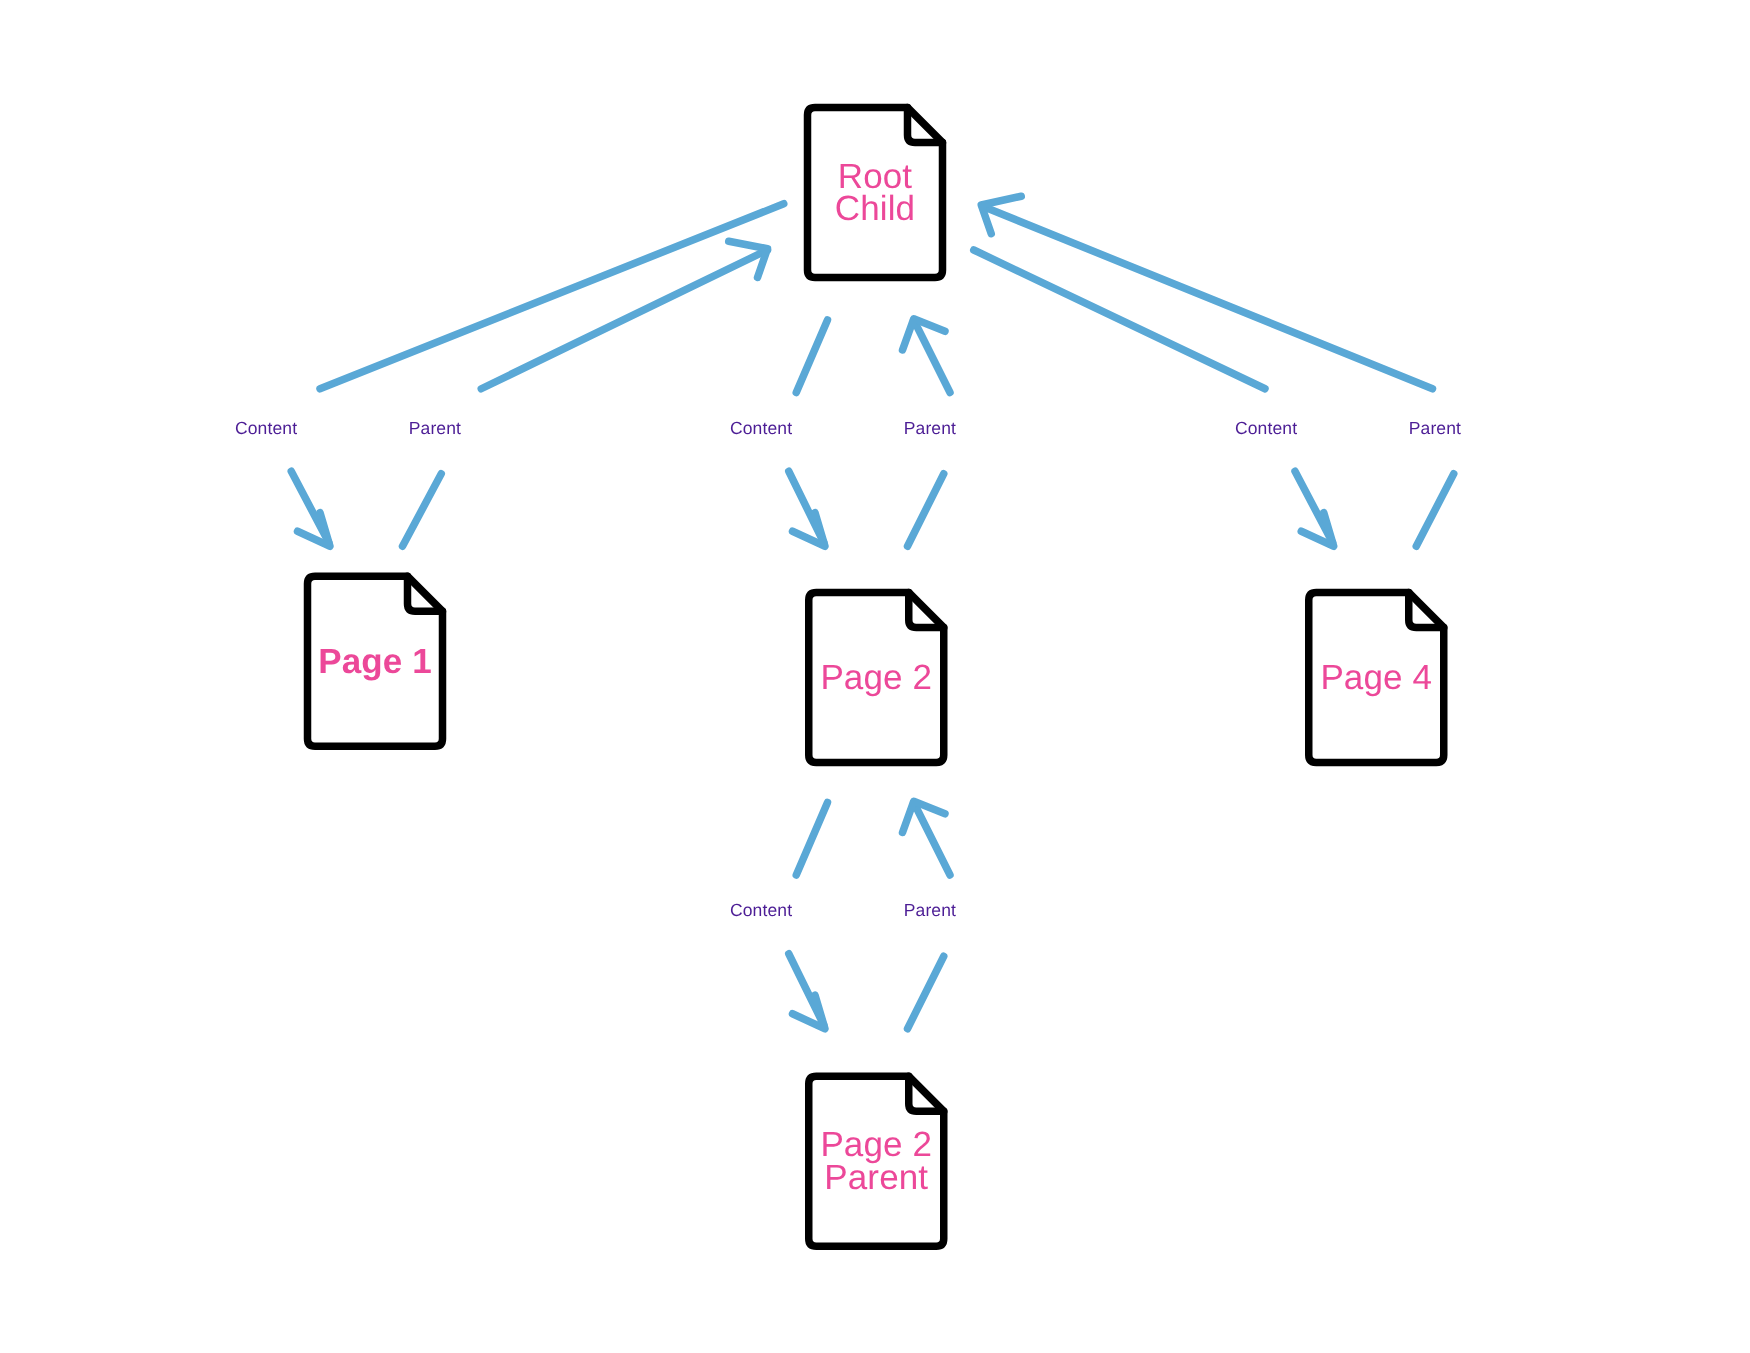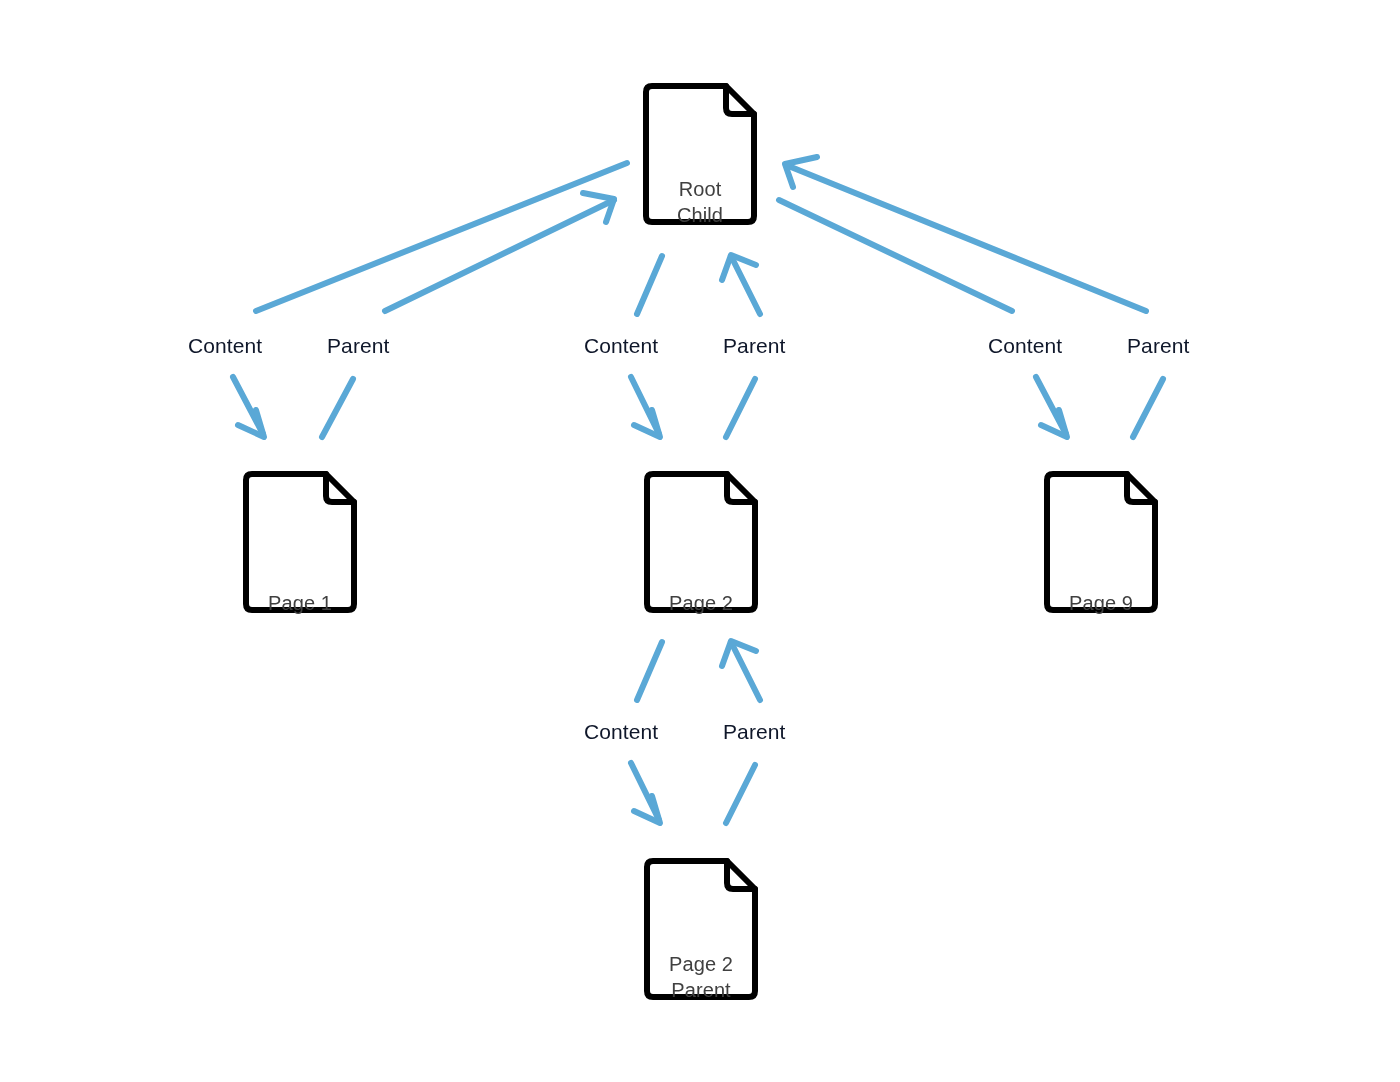--- a/index.html
+++ b/index.html
@@ -37,32 +37,32 @@
   }
   .node-label {
     position: absolute;
     left: 0;
     top: 0;
     width: 120px;
     height: 148px;
     display: flex;
     flex-direction: column;
     align-items: center;
-    justify-content: flex-end;
-    font-size: 20px;
+    justify-content: center;
+    font-size: 28px;
     line-height: 26px;
-    color: #404040;
+    color: #ec4899;
     text-align: center;
     letter-spacing: 0.1px;
     pointer-events: none;
   }
   .edge-label {
     position: absolute;
-    font-size: 21px;
-    color: #0f172a;
+    font-size: 14px;
+    color: #4c1d95;
     white-space: nowrap;
     letter-spacing: 0.1px;
   }
 </style>
 </head>
 <body>
 
 <div id="canvas">
 
   <svg id="edge-layer" viewBox="0 0 1400 1082" xmlns="http://www.w3.org/2000/svg">
@@ -147,21 +147,21 @@
     <svg width="120" height="148" viewBox="0 0 120 148" xmlns="http://www.w3.org/2000/svg">
       <path d="M 6 12 Q 6 6 12 6 L 86 6 L 114 34 L 114 136 Q 114 142 108 142 L 12 142 Q 6 142 6 136 Z" fill="#ffffff" stroke="#000000" stroke-width="6" stroke-linejoin="round"></path>
       <path d="M 86 6 L 86 28 Q 86 34 92 34 L 114 34" fill="none" stroke="#000000" stroke-width="6" stroke-linejoin="round" stroke-linecap="round"></path>
     </svg>
     <div class="node-label">
       <span>Root</span>
       <span>Child</span>
     </div>
   </div>
 
-  <div class="node" style="left:240px; top:468px;">
+  <div class="node" style="left:240px; top:455px;font-weight:bold;">
     <svg width="120" height="148" viewBox="0 0 120 148" xmlns="http://www.w3.org/2000/svg">
       <path d="M 6 12 Q 6 6 12 6 L 86 6 L 114 34 L 114 136 Q 114 142 108 142 L 12 142 Q 6 142 6 136 Z" fill="#ffffff" stroke="#000000" stroke-width="6" stroke-linejoin="round"></path>
       <path d="M 86 6 L 86 28 Q 86 34 92 34 L 114 34" fill="none" stroke="#000000" stroke-width="6" stroke-linejoin="round" stroke-linecap="round"></path>
     </svg>
     <div class="node-label">
       <span>Page 1</span>
     </div>
   </div>
 
   <div class="node" style="left:641px; top:468px;">
@@ -173,21 +173,21 @@
       <span>Page 2</span>
     </div>
   </div>
 
   <div class="node" style="left:1041px; top:468px;">
     <svg width="120" height="148" viewBox="0 0 120 148" xmlns="http://www.w3.org/2000/svg">
       <path d="M 6 12 Q 6 6 12 6 L 86 6 L 114 34 L 114 136 Q 114 142 108 142 L 12 142 Q 6 142 6 136 Z" fill="#ffffff" stroke="#000000" stroke-width="6" stroke-linejoin="round"></path>
       <path d="M 86 6 L 86 28 Q 86 34 92 34 L 114 34" fill="none" stroke="#000000" stroke-width="6" stroke-linejoin="round" stroke-linecap="round"></path>
     </svg>
     <div class="node-label">
-      <span>Page 9</span>
+      <span>Page 4</span>
     </div>
   </div>
 
   <div class="node" style="left:641px; top:855px;">
     <svg width="120" height="148" viewBox="0 0 120 148" xmlns="http://www.w3.org/2000/svg">
       <path d="M 6 12 Q 6 6 12 6 L 86 6 L 114 34 L 114 136 Q 114 142 108 142 L 12 142 Q 6 142 6 136 Z" fill="#ffffff" stroke="#000000" stroke-width="6" stroke-linejoin="round"></path>
       <path d="M 86 6 L 86 28 Q 86 34 92 34 L 114 34" fill="none" stroke="#000000" stroke-width="6" stroke-linejoin="round" stroke-linecap="round"></path>
     </svg>
     <div class="node-label">
       <span>Page 2</span>

